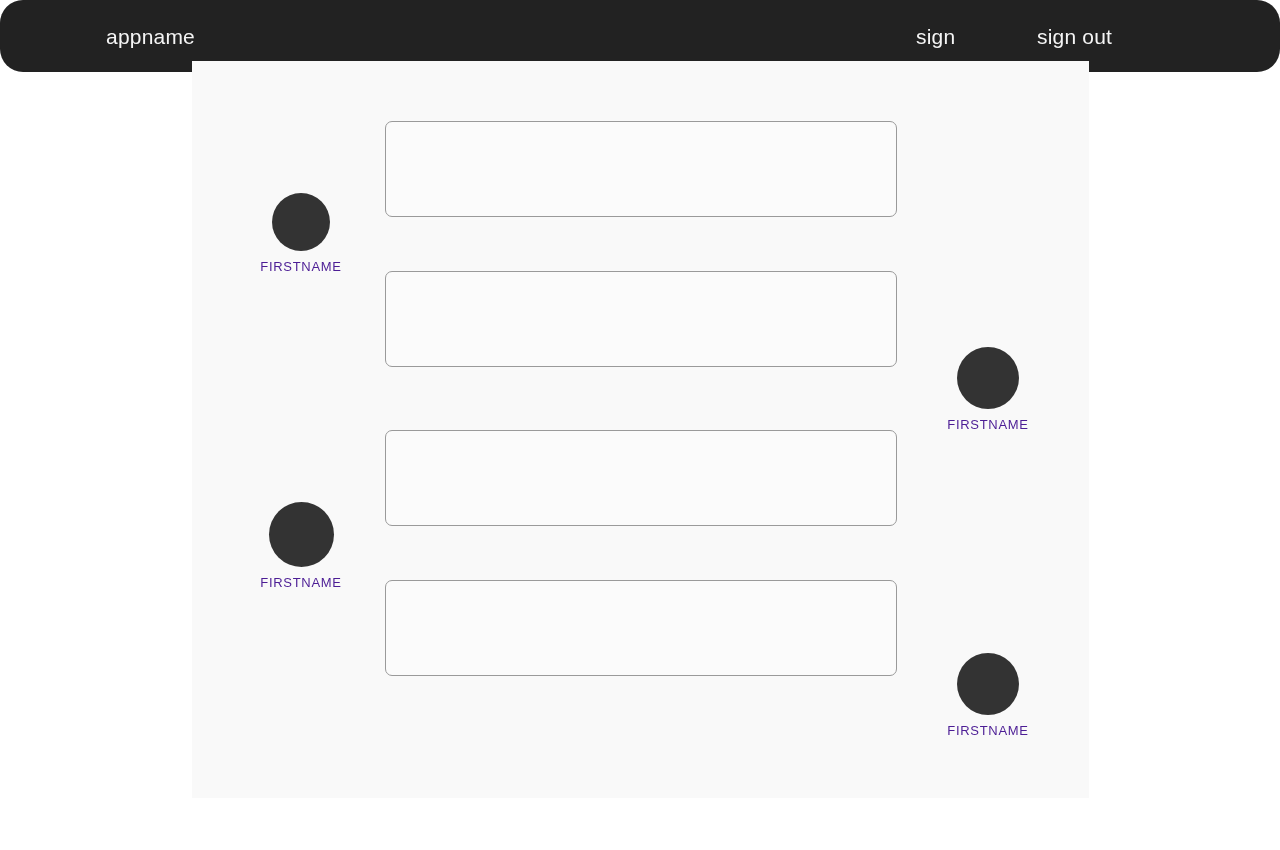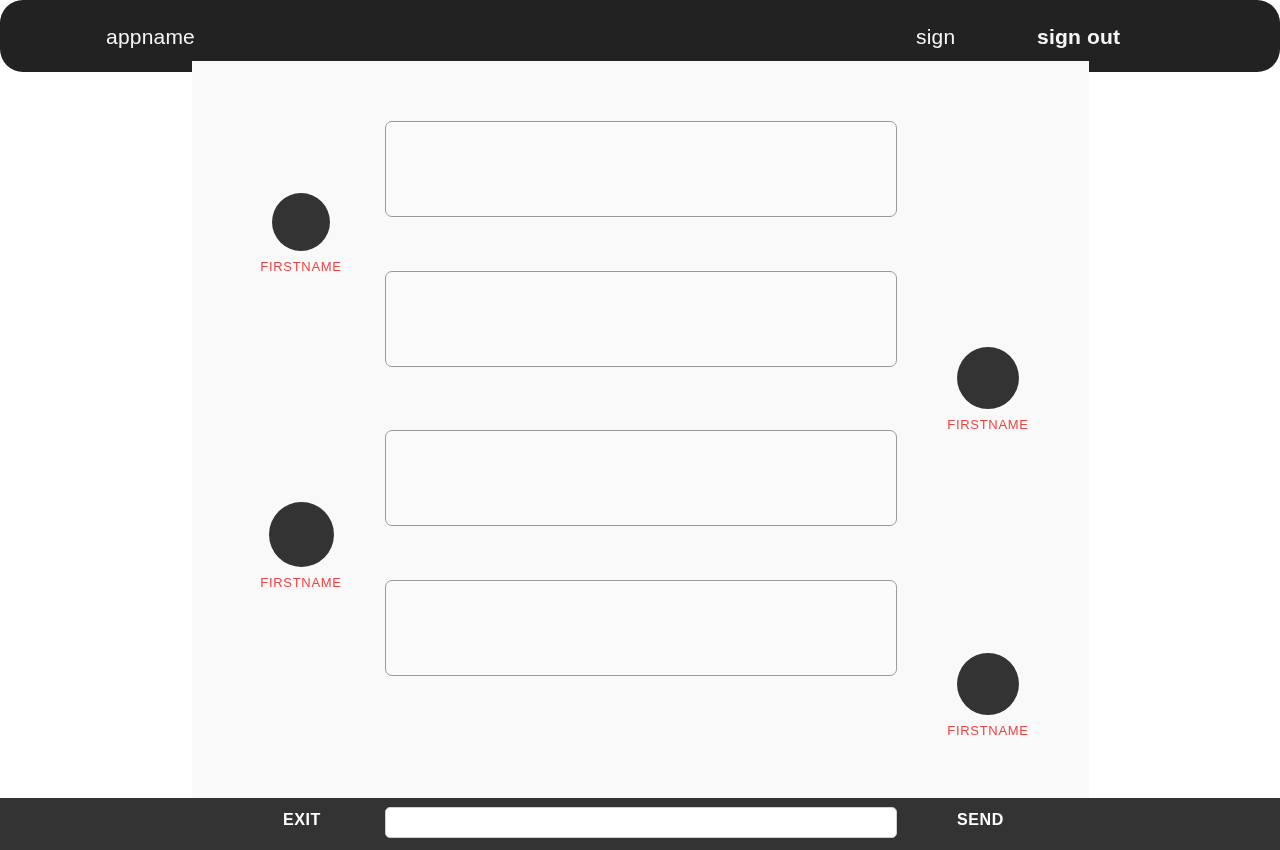--- a/index.html
+++ b/index.html
@@ -48,21 +48,21 @@
     position: absolute;
     color: #f5f5f5;
     font-size: 21px;
     font-weight: 400;
     letter-spacing: 0.2px;
     line-height: 1;
     white-space: nowrap;
     cursor: pointer;
   }
   .nav-chat { left: 916px; }
-  .nav-signout { left: 1037px; font-weight: bold; }
+  .nav-signout { left: 1037px; }
 
   
   .chat-panel {
     position: absolute;
     top: 61px;
     left: 192px;
     width: 897px;
     height: 737px;
     background: #f9f9f9;
     overflow: hidden;
@@ -88,21 +88,21 @@
     align-items: center;
   }
 
   .avatar {
     border-radius: 50%;
     background: #333333;
   }
 
   .avatar-name {
     margin-top: 9px;
-    color: #ef4444;
+    color: #4c1d95;
     font-size: 13px;
     font-weight: 500;
     letter-spacing: 0.7px;
     text-transform: uppercase;
     white-space: nowrap;
     line-height: 1;
   }
 
   .bubble {
     position: absolute;
@@ -213,19 +213,14 @@
         <div class="msg-row">
           <div class="avatar-block" style="left: 765px; top: 592px; width: 62px;">
             <div class="avatar" style="width: 62px; height: 62px; background: rgb(51, 51, 51);"></div>
             <div class="avatar-name">FIRSTNAME</div>
           </div>
           <div class="bubble" style="left: 193px; top: 519px; width: 512px; height: 96px; border-color: rgb(154, 154, 154);"></div>
         </div>
       </div>
   </div>
 
-  <div class="bottombar">
-    <button class="exit-button">EXIT</button>
-    <input class="compose-input" type="text" placeholder="" style="">
-    <button class="send-button">SEND</button>
-  </div>
 
 </div>
 
 </body></html>

